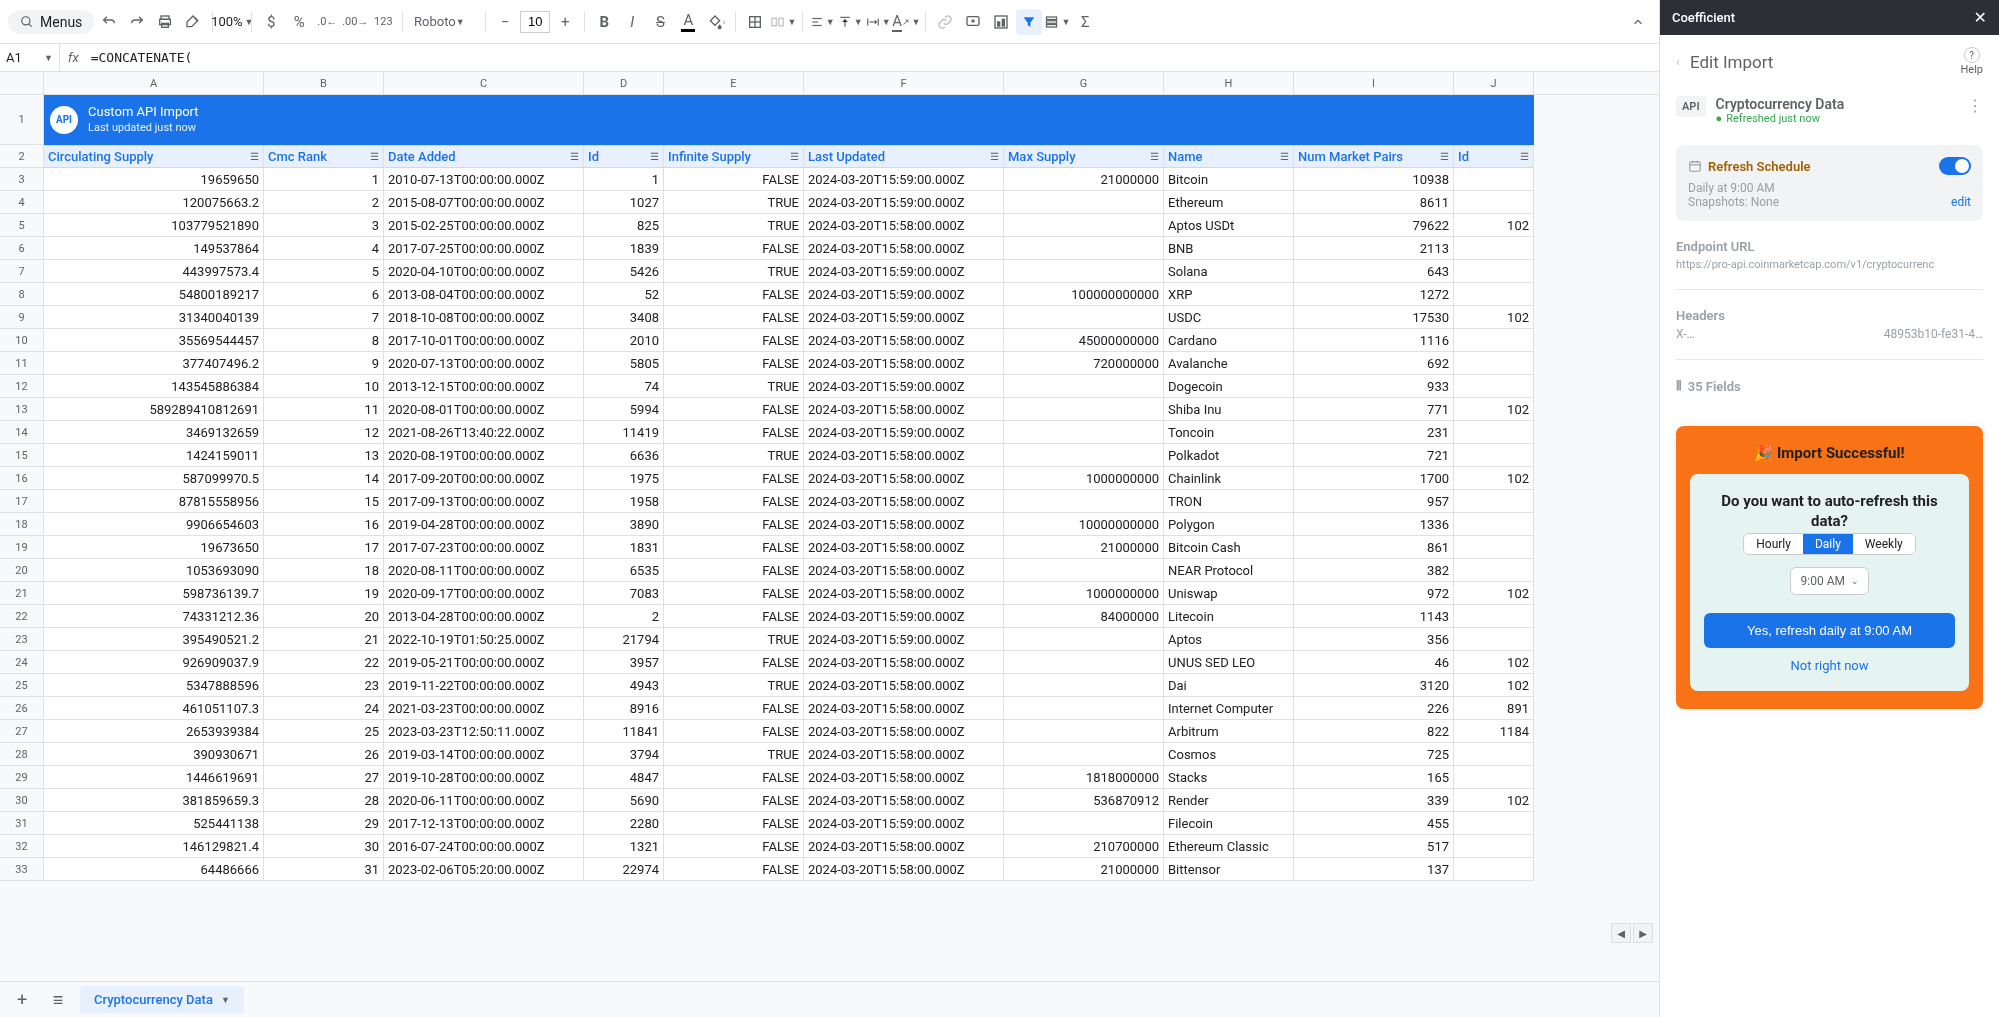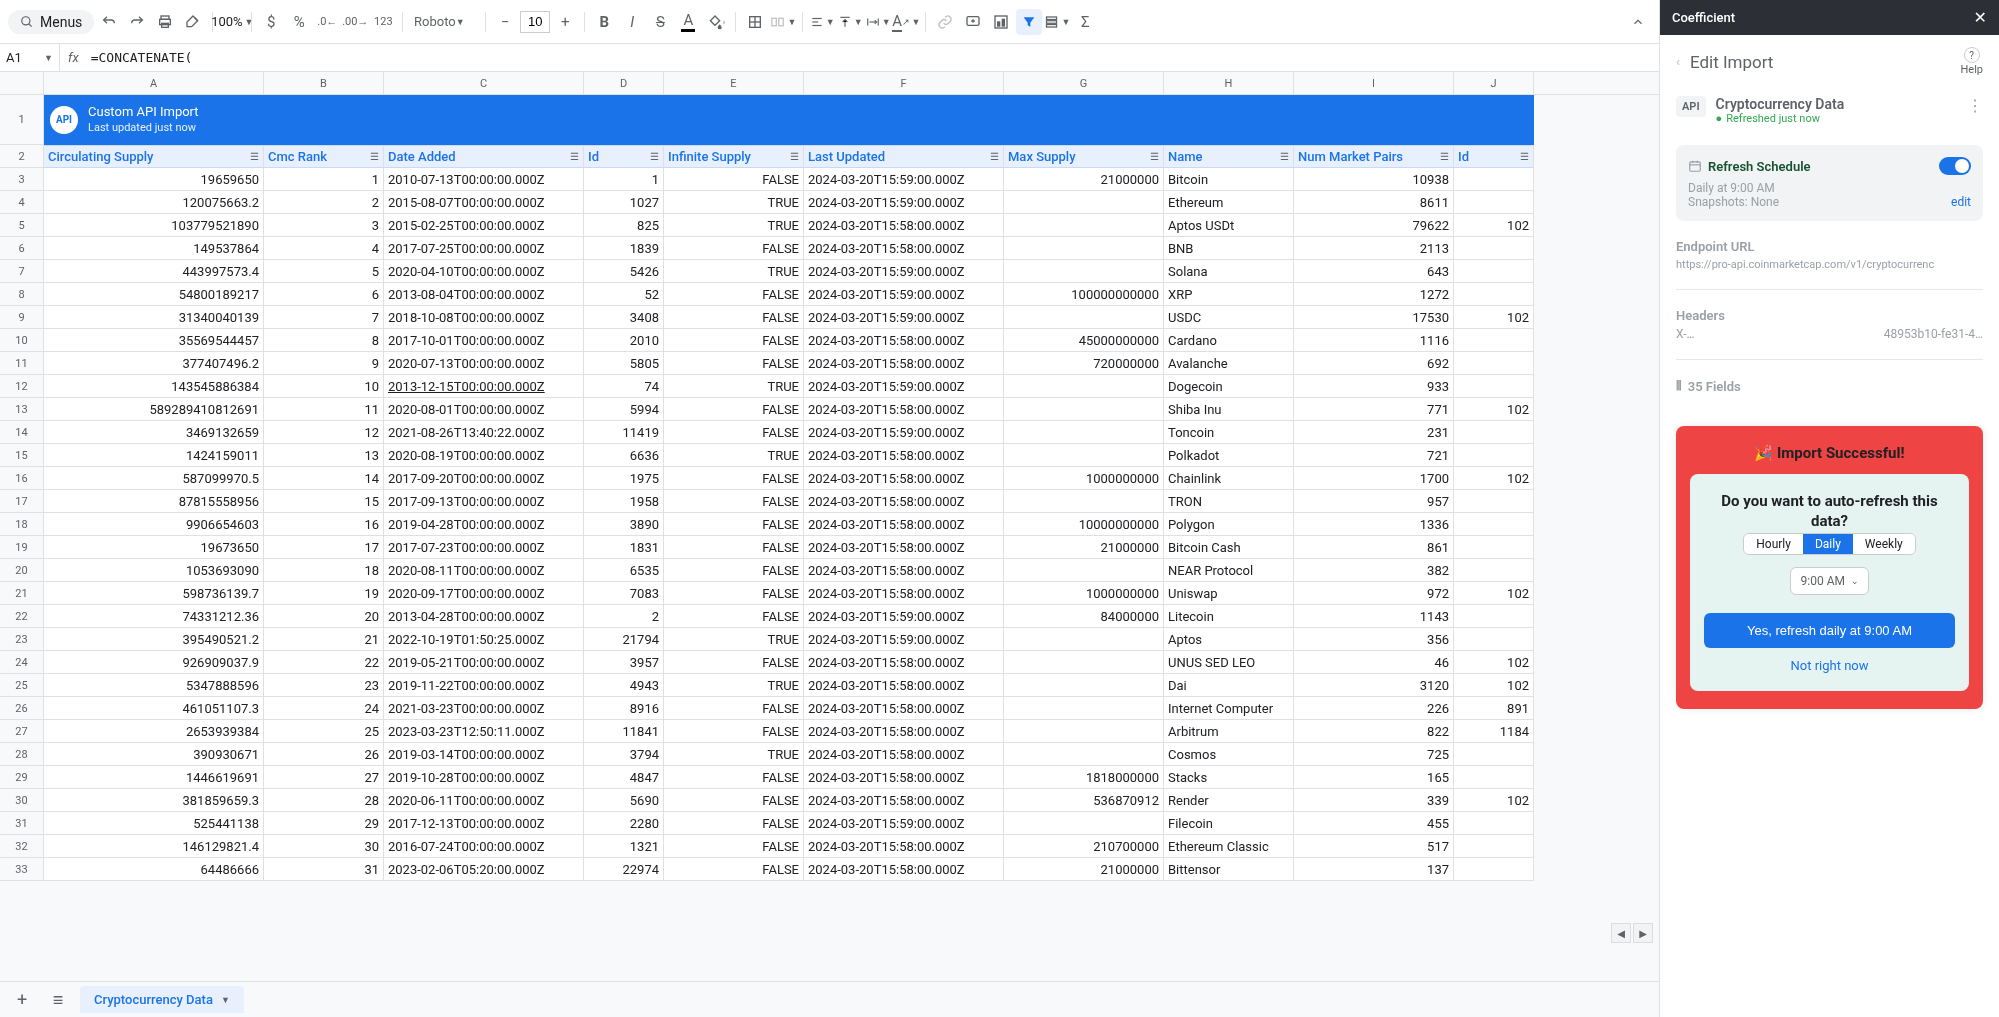--- a/index.html
+++ b/index.html
@@ -60,31 +60,31 @@
 .sb-title { font-size: 17px; color: #5f6368; }
 .help-link { margin-left: auto; font-size: 11px; color: #5f6368; text-align: center; }
 .help-link .q { border:1px solid #ccc; border-radius:50%; width:16px; height:16px; display:inline-flex; align-items:center; justify-content:center; font-size:10px; }
 .import-card { display:flex; align-items:flex-start; gap:10px; padding: 8px 0; }
 .api-pill { background:#f1f3f4; color:#5f6368; border-radius:4px; padding:4px 6px; font-size:11px; font-weight:600; }
 .card-body { flex:1; }
 .card-title { font-weight:600; font-size:14px; color:#5f6368; }
 .card-sub { font-size:11px; color:#34a853; display:flex; align-items:center; gap:4px; }
 .schedule-card { background:#f1f3f4; border-radius:8px; padding:12px; }
 .schedule-row { display:flex; align-items:center; justify-content:space-between; margin-bottom:6px; }
-.schedule-title { display:flex; gap:6px; font-weight:600; font-size:13px; color:#14532d; }
+.schedule-title { display:flex; gap:6px; font-weight:600; font-size:13px; color:#a16207; }
 .toggle { width:32px; height:18px; background:#1a73e8; border-radius:9px; position:relative; }
 .toggle::after { content:''; position:absolute; right:2px; top:2px; width:14px; height:14px; background:#fff; border-radius:50%; }
 .schedule-line { font-size:12px; color:#9aa0a6; display:flex; justify-content:space-between; }
 .edit-link { color:#1a73e8; font-size:12px; }
 .info-section { padding: 6px 0; }
 .info-label { font-weight:600; font-size:13px; color:#9aa0a6; margin-bottom:4px; }
 .info-val { font-size:11px; color:#9aa0a6; word-break:break-all; }
 .hr { height:1px; background:#e8e8e8; }
 
-.modal-card { background:#ef4444; border-radius:8px; padding: 10px 14px 18px; box-shadow: 0 0 10px rgba(0,0,0,0.08); margin-top: 10px; }
+.modal-card { background:#f97316; border-radius:8px; padding: 10px 14px 18px; box-shadow: 0 0 10px rgba(0,0,0,0.08); margin-top: 10px; }
 .modal-title { text-align:center; font-size:15px; font-weight:700; padding: 8px 0 12px; }
 .refresh-card { background:#e6f4f1; border-radius:8px; padding:18px 14px; text-align:center; }
 .refresh-q { font-weight:700; font-size:15px; margin-bottom:2px; line-height:1.3; }
 .freq-row { display:inline-flex; border:1px solid #ccc; border-radius:6px; overflow:hidden; margin-bottom:12px; }
 .freq-btn { padding:3px 12px; font-size:12px; background:#fff; cursor:pointer; }
 .freq-btn.active { background:#1a73e8; color:#fff; }
 .time-select { display:inline-flex; align-items:center; gap:4px; background:#fff; border:1px solid #ccc; border-radius:6px; padding:6px 10px; font-size:12px; margin-bottom:18px; color:#5f6368; }
 .primary-btn { background:#1a73e8; color:#fff; border:none; border-radius:6px; padding:10px 14px; font-size:13px; font-weight:500; cursor:pointer; width:100%; }
 .link-btn { color:#1a73e8; font-size:13px; margin-top:10px; cursor:pointer; }
 .menu-dots { color:#9aa0a6; font-size:16px; }
@@ -454,21 +454,21 @@
             <div class="cell bg-white" style="width: 200px;">2024-03-20T15:58:00.000Z</div>
             <div class="cell bg-white right" style="width: 160px;">720000000</div>
             <div class="cell bg-white" style="width: 130px;">Avalanche</div>
             <div class="cell bg-white right" style="width: 160px;">692</div>
             <div class="cell bg-white right" style="width: 80px;"></div>
           </div>
           <div class="row">
             <div class="row-h">12</div>
             <div class="cell bg-white right" style="width: 220px;">143545886384</div>
             <div class="cell bg-white right" style="width: 120px;">10</div>
-            <div class="cell bg-white" style="width: 200px; text-decoration: underline;">2013-12-15T00:00:00.000Z</div>
+            <div class="cell bg-white" style="width: 200px;">2013-12-15T00:00:00.000Z</div>
             <div class="cell bg-white right" style="width: 80px;">74</div>
             <div class="cell bg-white right" style="width: 140px;">TRUE</div>
             <div class="cell bg-white" style="width: 200px;">2024-03-20T15:59:00.000Z</div>
             <div class="cell bg-white right" style="width: 160px;"></div>
             <div class="cell bg-white" style="width: 130px;">Dogecoin</div>
             <div class="cell bg-white right" style="width: 160px;">933</div>
             <div class="cell bg-white right" style="width: 80px;"></div>
           </div>
           <div class="row">
             <div class="row-h">13</div>

